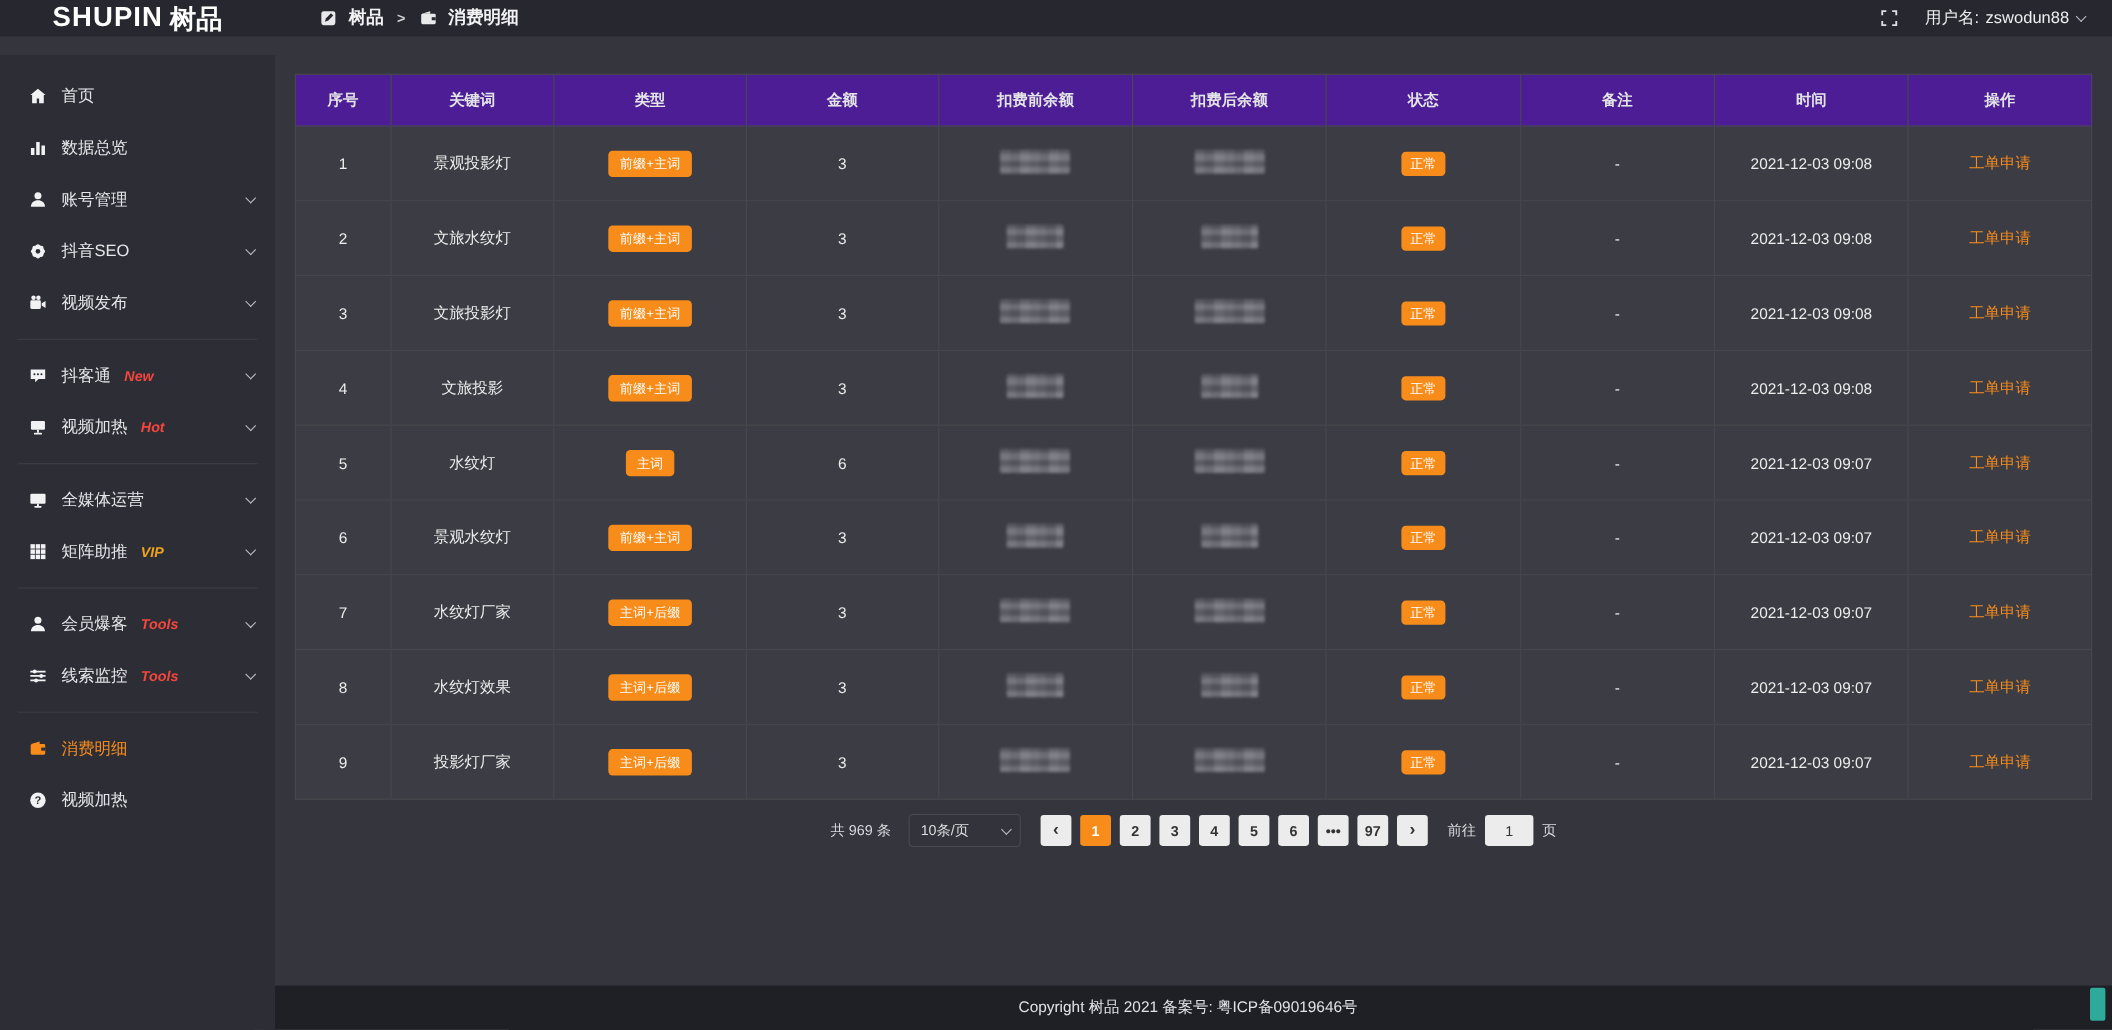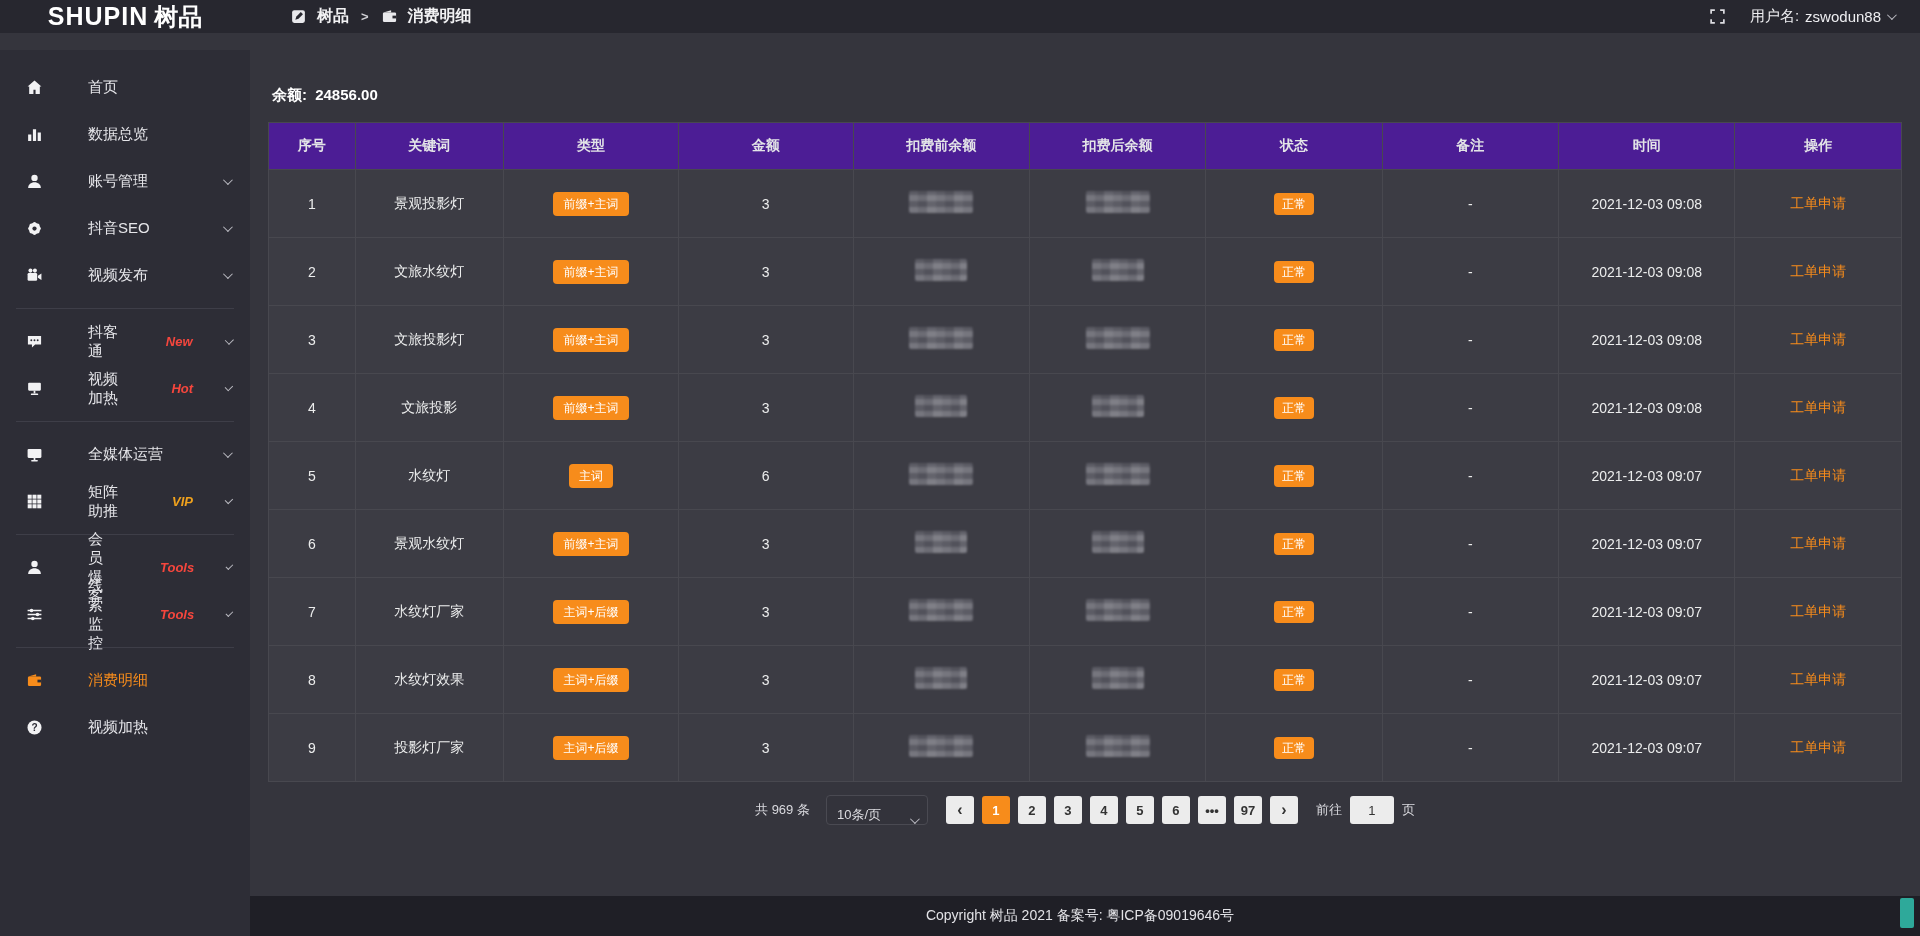--- a/index.html
+++ b/index.html
@@ -18,21 +18,21 @@
   .crumb-sep { font-size:13px; color:#cfcfd4; margin:0 2px; }
   .topbar-right { margin-left:auto; display:flex; align-items:center; gap:24px; padding-right:26px; }
   .fs-icon { width:17px; height:17px; color:#dddde2; cursor:pointer; }
   .userbox { display:flex; align-items:center; gap:6px; font-size:15px; color:#eeeef1; cursor:pointer; }
   .chev { display:inline-block; width:7px; height:7px; border-right:1.5px solid #b9b9c0;
     border-bottom:1.5px solid #b9b9c0; transform:rotate(45deg) translateY(-2px); }
 
   
   .sidebar { position:absolute; top:50px; left:0; bottom:0; width:250px; background:#2d2d36; padding-top:14px; z-index:20; }
   .side-item { display:flex; align-items:center; height:47px; padding:0 20px 0 26px;
-    font-size:15px; color:#e6e6ea; cursor:pointer;gap:32px; }
+    font-size:15px; color:#e6e6ea; cursor:pointer; }
   .side-item .icon { display:inline-flex; width:17px; height:17px; margin-right:13px; color:#f2f2f4; flex:0 0 auto; }
   .side-item .chev { margin-left:auto; }
   .side-badge { font-style:italic; font-weight:bold; font-size:13px; margin-left:12px; color:#f5463d; }
   .side-badge.vip { color:#f0a21d; }
   .side-item.active, .side-item.active .icon { color:#f78c1b; }
   .side-divider { height:1px; background:#3e3e48; margin:9px 16px; }
 
   
   .content { position:absolute; left:250px; top:50px; right:0; bottom:0; padding:0 18px; }
   .balance { margin-top:36px; font-size:15px; font-weight:bold; color:#ffffff; }
@@ -49,21 +49,21 @@
     background:
       repeating-linear-gradient(0deg, rgba(150,150,156,.45) 0 6px, rgba(84,84,92,.5) 6px 12px),
       repeating-linear-gradient(90deg, #70707a 0 9px, #5a5a64 9px 18px, #83838c 18px 27px);
     filter:blur(1.3px); }
   tr:nth-child(even) .masked { width:52px; }
   .action-link { color:#f78c1b; cursor:pointer; text-decoration:none; }
 
   
   .pager { display:flex; align-items:center; justify-content:center; gap:8px; margin-top:13px; font-size:13px; color:#d9d9de; }
   .pager-total { margin-right:8px; }
-  .page-size { display:flex; align-items:flex-end; justify-content:space-between; width:102px; height:30px;
+  .page-size { display:flex; align-items:center; justify-content:space-between; width:102px; height:30px;
     background:#33333b; border:1px solid #4a4a52; border-radius:4px; padding:0 10px; color:#dcdce0; cursor:pointer; margin-right:10px; }
   .pbtn { min-width:28px; height:28px; padding:0 6px; background:#ececec; color:#333;
     border:none; border-radius:3px; font-size:13px; font-weight:bold; display:inline-flex;
     align-items:center; justify-content:center; cursor:pointer; font-family:inherit; }
   .pbtn.active { background:#f78c1b; color:#fff; }
   .pbtn.nav { font-size:16px; font-weight:bold; }
   .jump { display:flex; align-items:center; gap:8px; margin-left:10px; }
   .jump-input { width:44px; height:28px; background:#ececec; color:#333; border:none;
     border-radius:3px; text-align:center; font-size:13px; font-family:inherit; }
 
@@ -272,24 +272,20 @@
           <svg viewBox="0 0 16 16">
             <circle cx="8" cy="8" r="6.6" fill="currentColor"></circle>
             <text x="8" y="11.2" text-anchor="middle" font-size="9.5" font-weight="bold" fill="#2d2d36" font-family="inherit">?</text>
           </svg>
         </span>
       <span>视频加热</span>
     </div>
   </div>
 
   <div class="content">
-    <div class="balance">
-      <span>余额:</span>
-      <span>24856.00</span>
-    </div>
 
     <table>
       <colgroup>
         <col style="width:5.3%">
           <col style="width:9.1%">
           <col style="width:10.7%">
           <col style="width:10.7%">
         <col style="width:10.8%">
           <col style="width:10.8%">
           <col style="width:10.8%">

